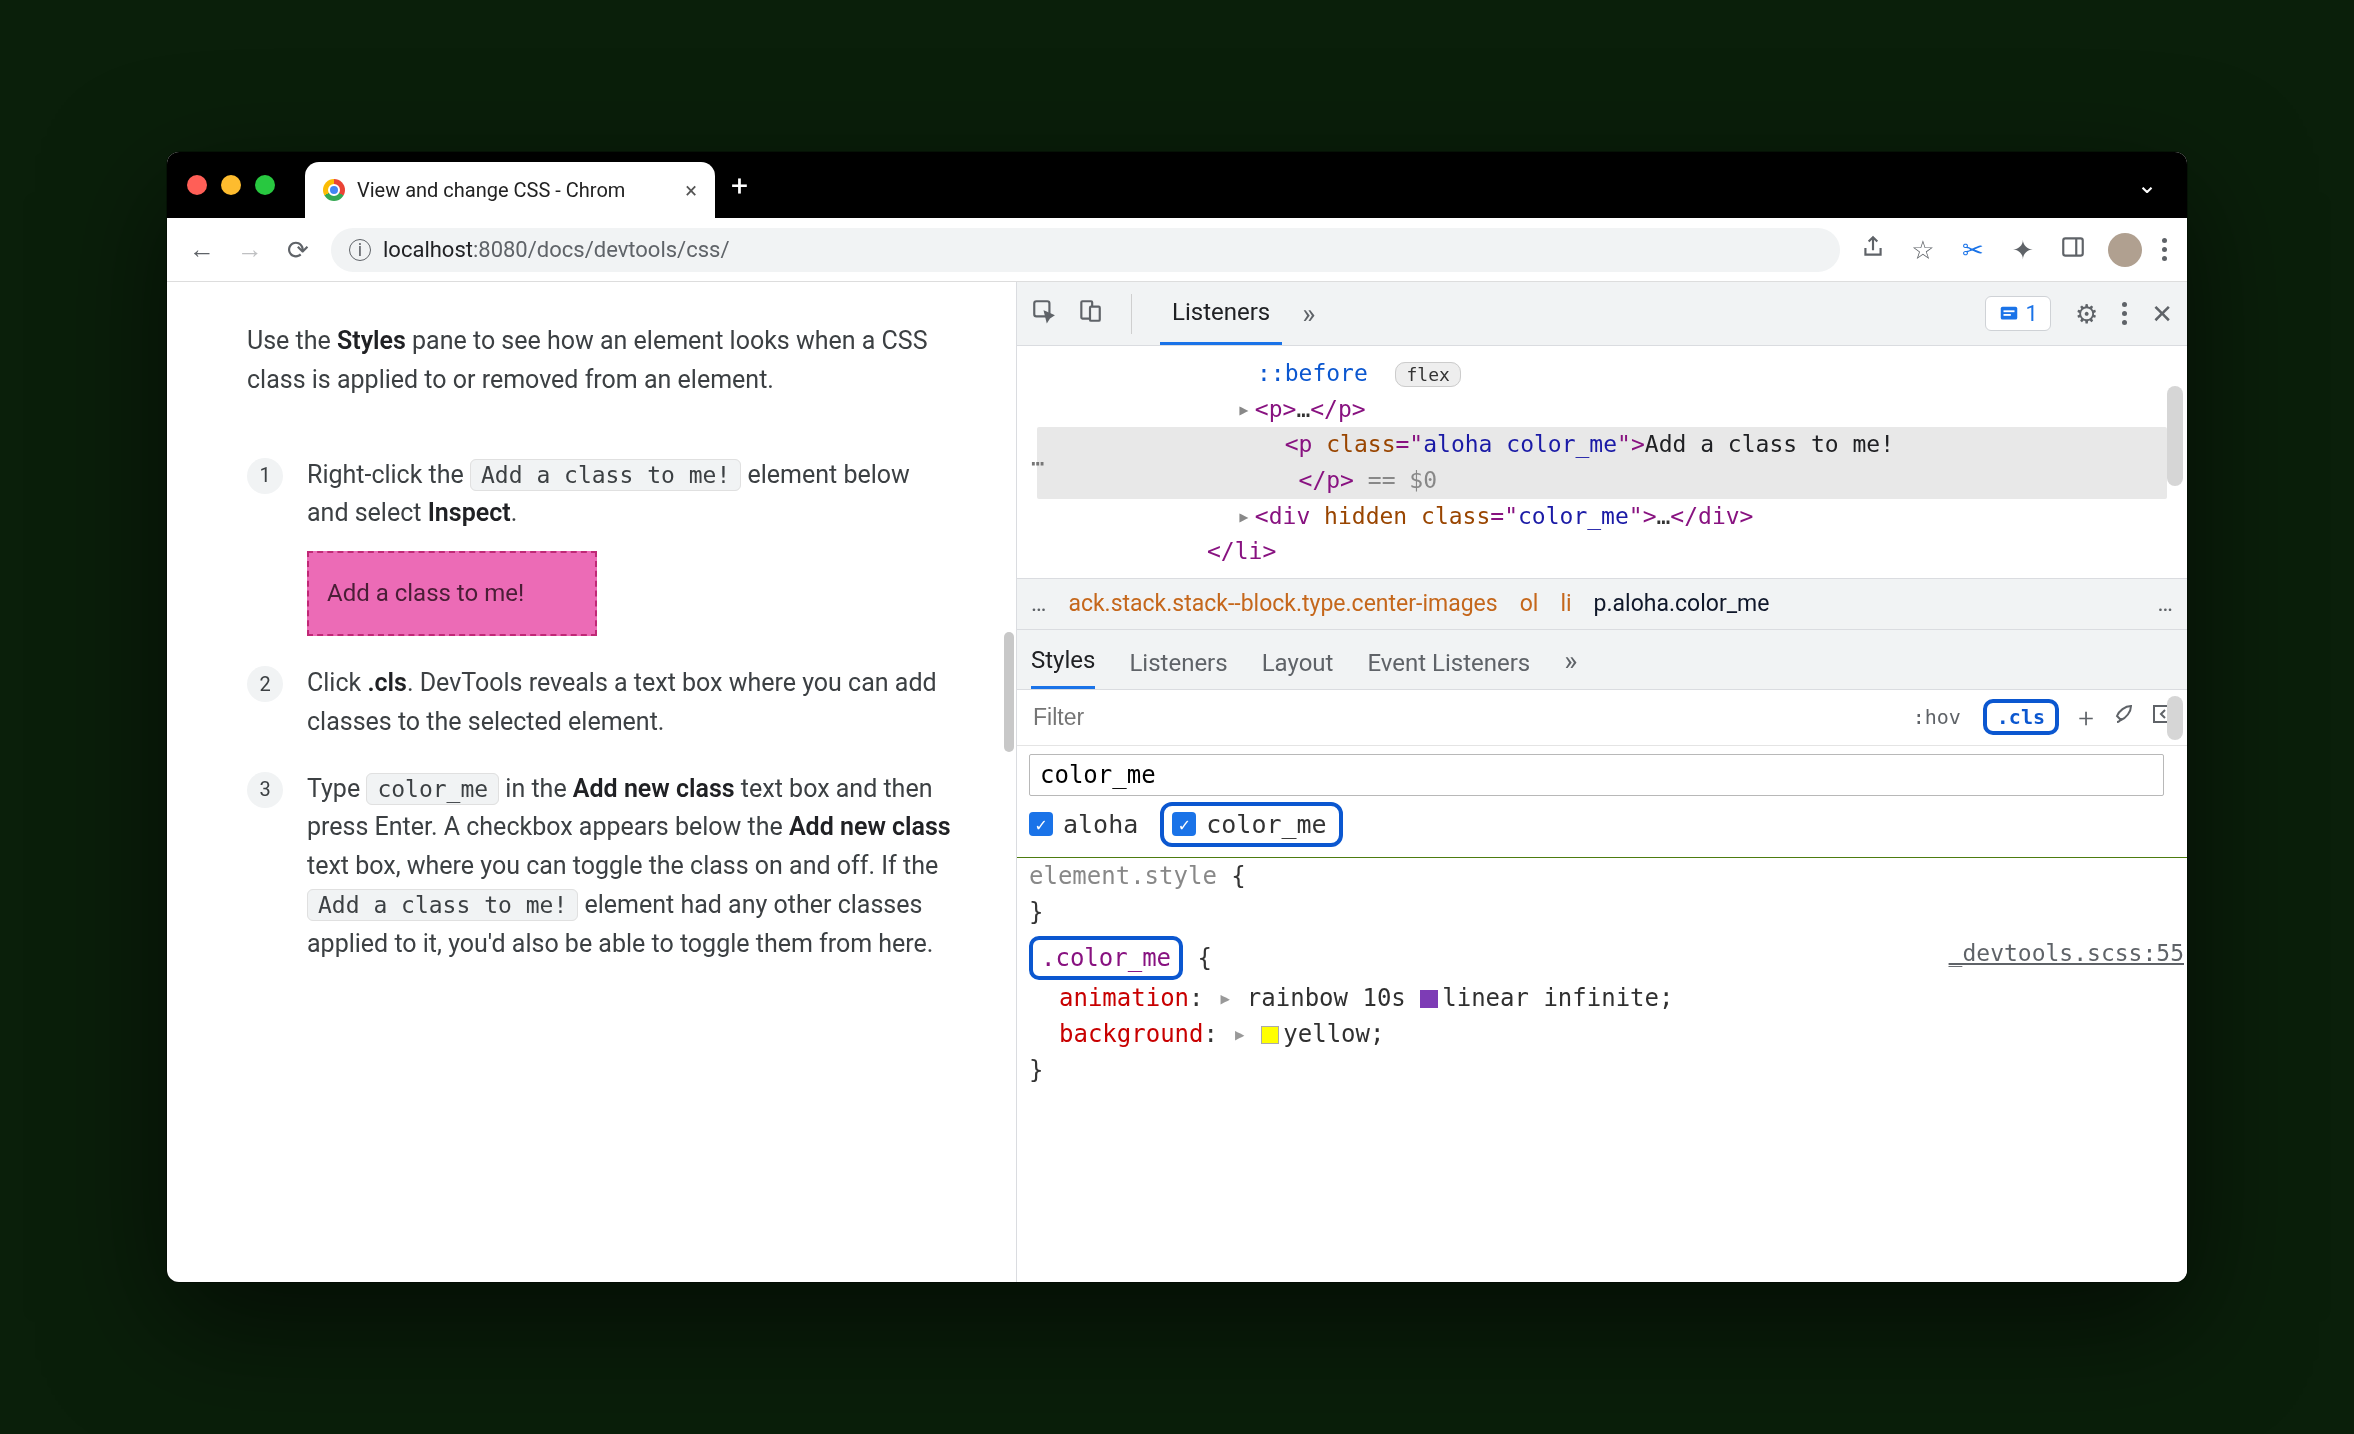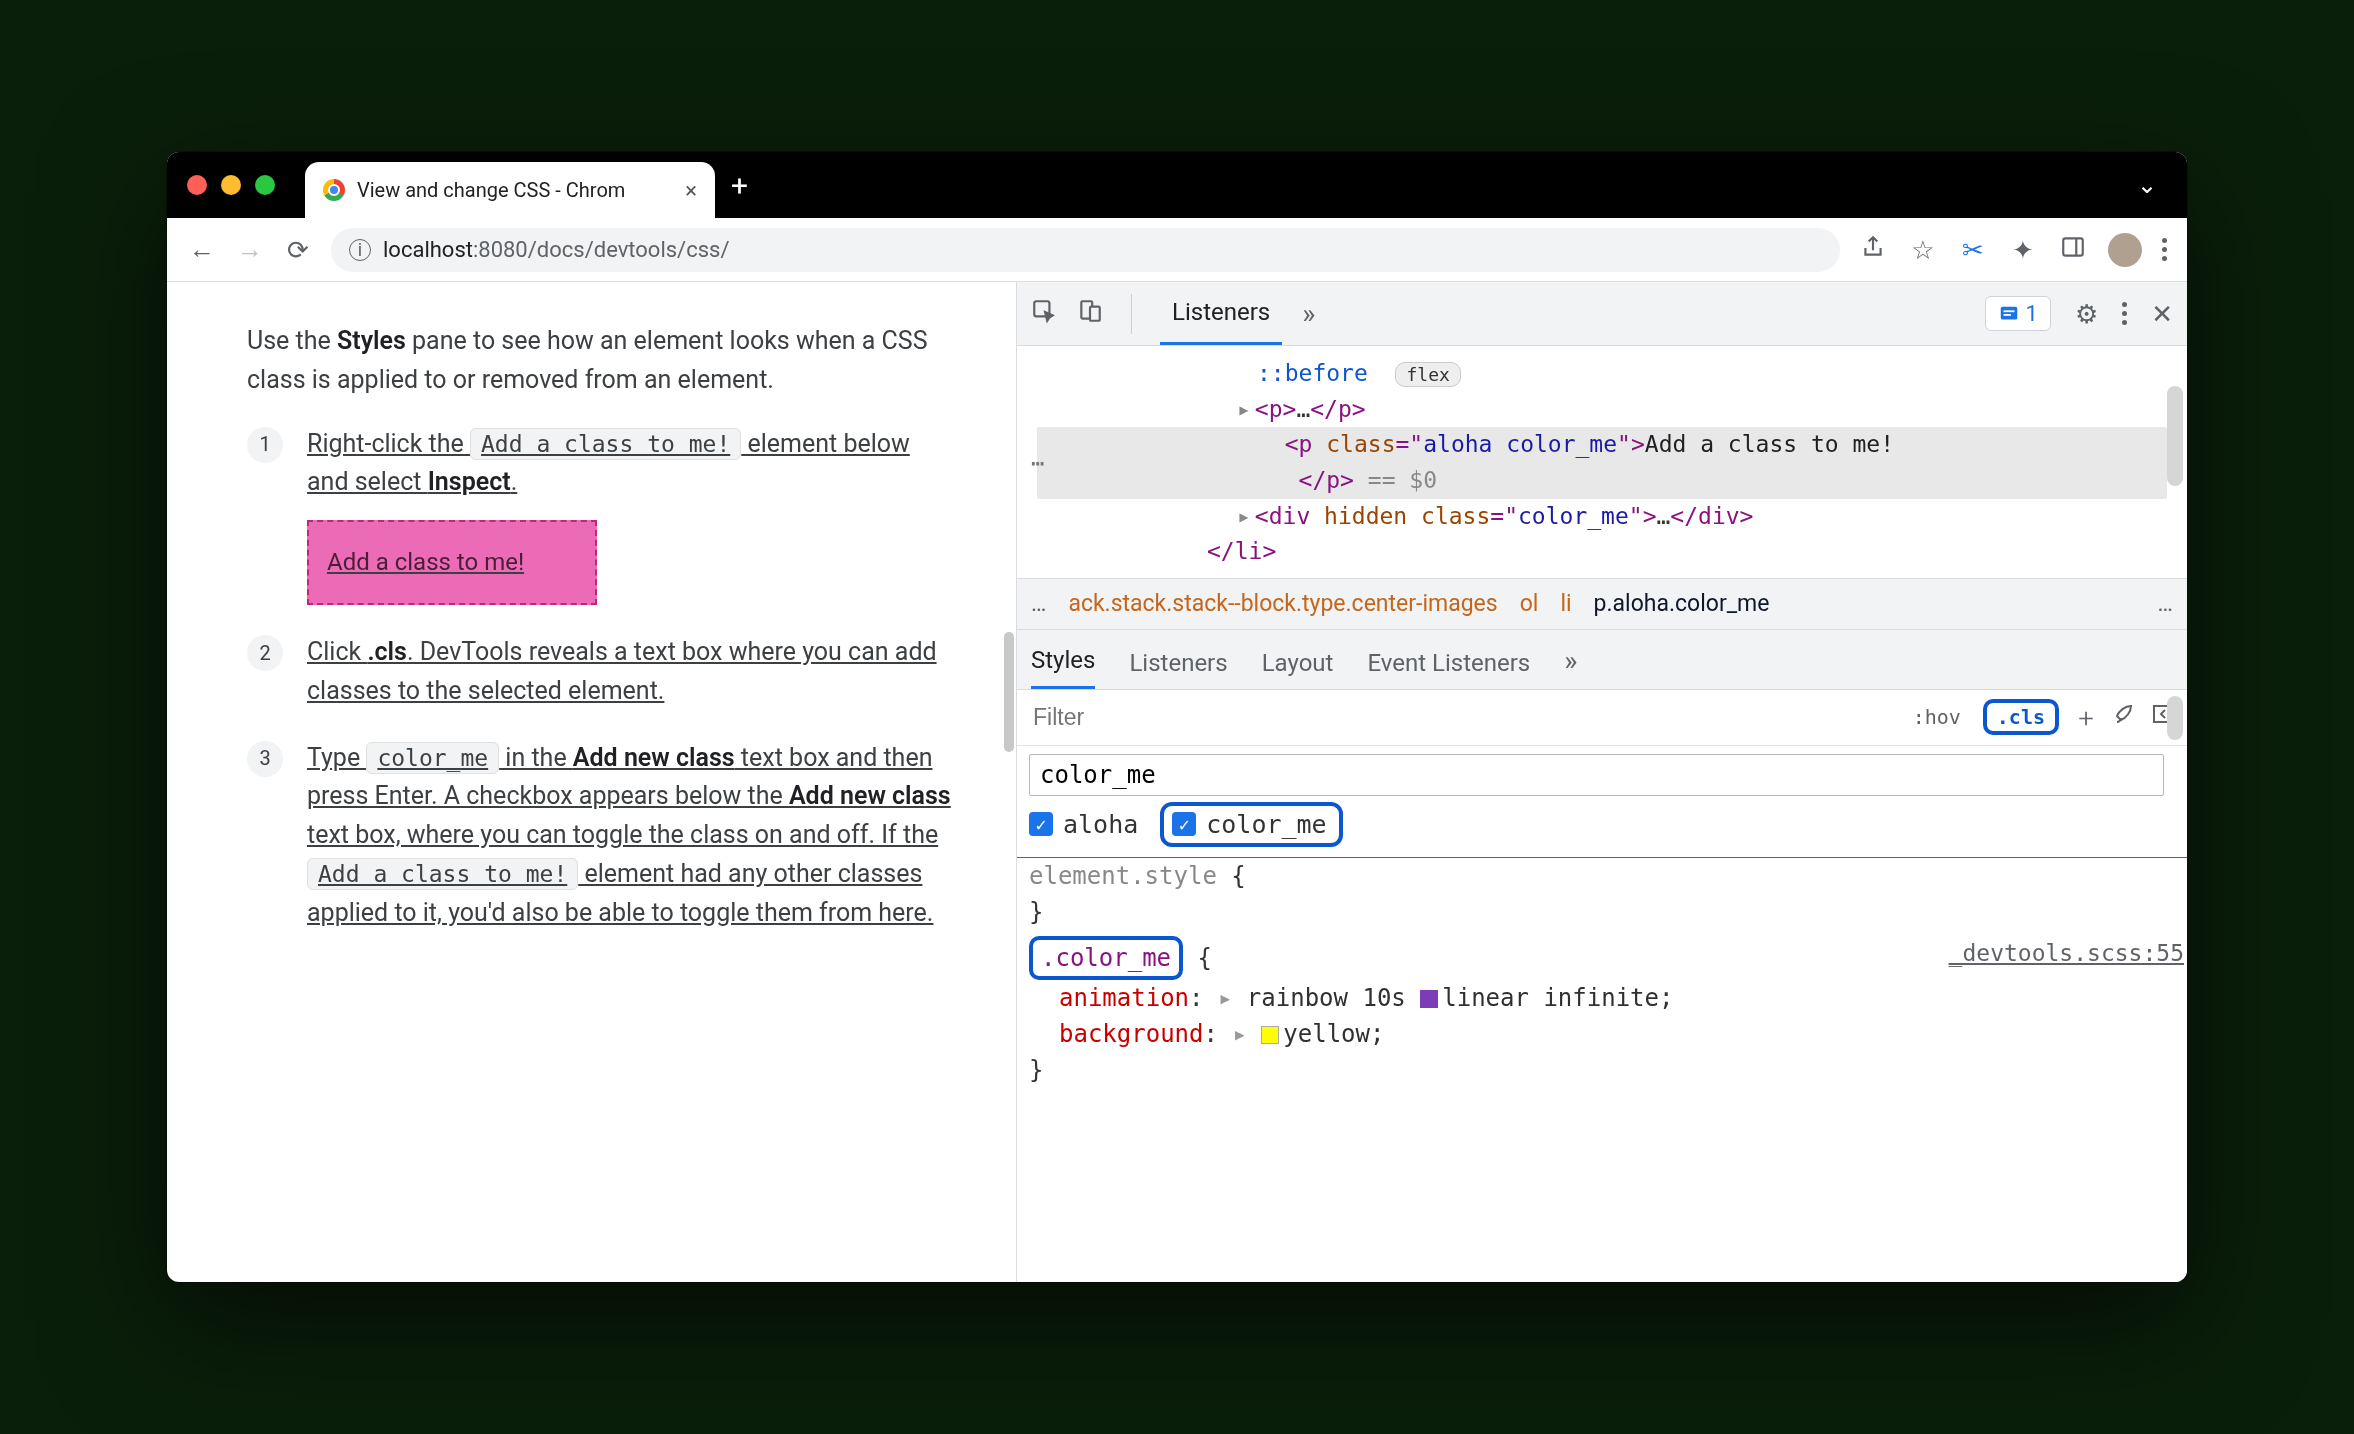--- a/index.html
+++ b/index.html
@@ -31,26 +31,26 @@
   .addr .url b{color:#202124; font-weight:400;}
   .tb-right { display:flex; align-items:center; gap:20px; }
   .scissors { color:#1a73e8; }
   .avatar { width:34px; height:34px; border-radius:50%; background:#b0a090; }
   .vdots { display:flex; flex-direction:column; gap:4px;}
   .vdots i{width:5px;height:5px;background:#5f6368;border-radius:50%;}
 
   
   .body { flex:1; display:flex; overflow:hidden; }
   .page { width: 850px; padding: 40px 60px 40px 80px; font-size: 25px; color:#3c4043; line-height:1.55; overflow:auto; border-right: 1px solid #dadce0; position:relative;}
-  .page .intro { margin-bottom: 25px; }
+  .page .intro { margin-bottom: 56px; }
   .page b { font-weight: 600; color:#202124;}
   .steps { list-style:none; }
   .steps li { display:flex; gap:24px; margin-bottom: 28px; }
   .num { width:36px; height:36px; border-radius:50%; background:#f1f3f4; color:#3c4043; font-size:20px; display:flex; align-items:center; justify-content:center; flex-shrink:0; margin-top:2px;}
-  .step-body { flex:1;text-decoration:underline; }
+  .step-body { flex:1; }
   code.inline { background:#f1f3f4; border:1px solid #e0e0e0; border-radius:6px; padding:2px 10px; font-family: ui-monospace, Menlo, monospace; font-size: 23px; color:#3c4043;}
   .demo-box { margin-top:18px; width:290px; padding:22px 18px; background:#ec6bb6; border:2px dashed #c02876; color:#4a1e36; font-size:24px;}
   .scroll-hint { position:absolute; right:2px; top:350px; width:10px; height:120px; background:#c8c8c8; border-radius:5px;}
 
   
   .devtools { flex:1; display:flex; flex-direction:column; background:#fff; font-size:22px; color:#333;}
   .dt-tabs { height:64px; border-bottom:1px solid #dadce0; background:#f1f3f4; display:flex; align-items:center; padding:0 14px; gap:20px;}
   .dt-tabs .sep { width:1px; height:40px; background:#cfcfcf; margin:0 8px;}
   .dt-tabs .tabbtn { padding: 0 12px; height:62px; display:flex; align-items:center; color:#5f6368; font-size:24px;}
   .dt-tabs .tabbtn.active { color:#202124; border-bottom:3px solid #1a73e8; }

